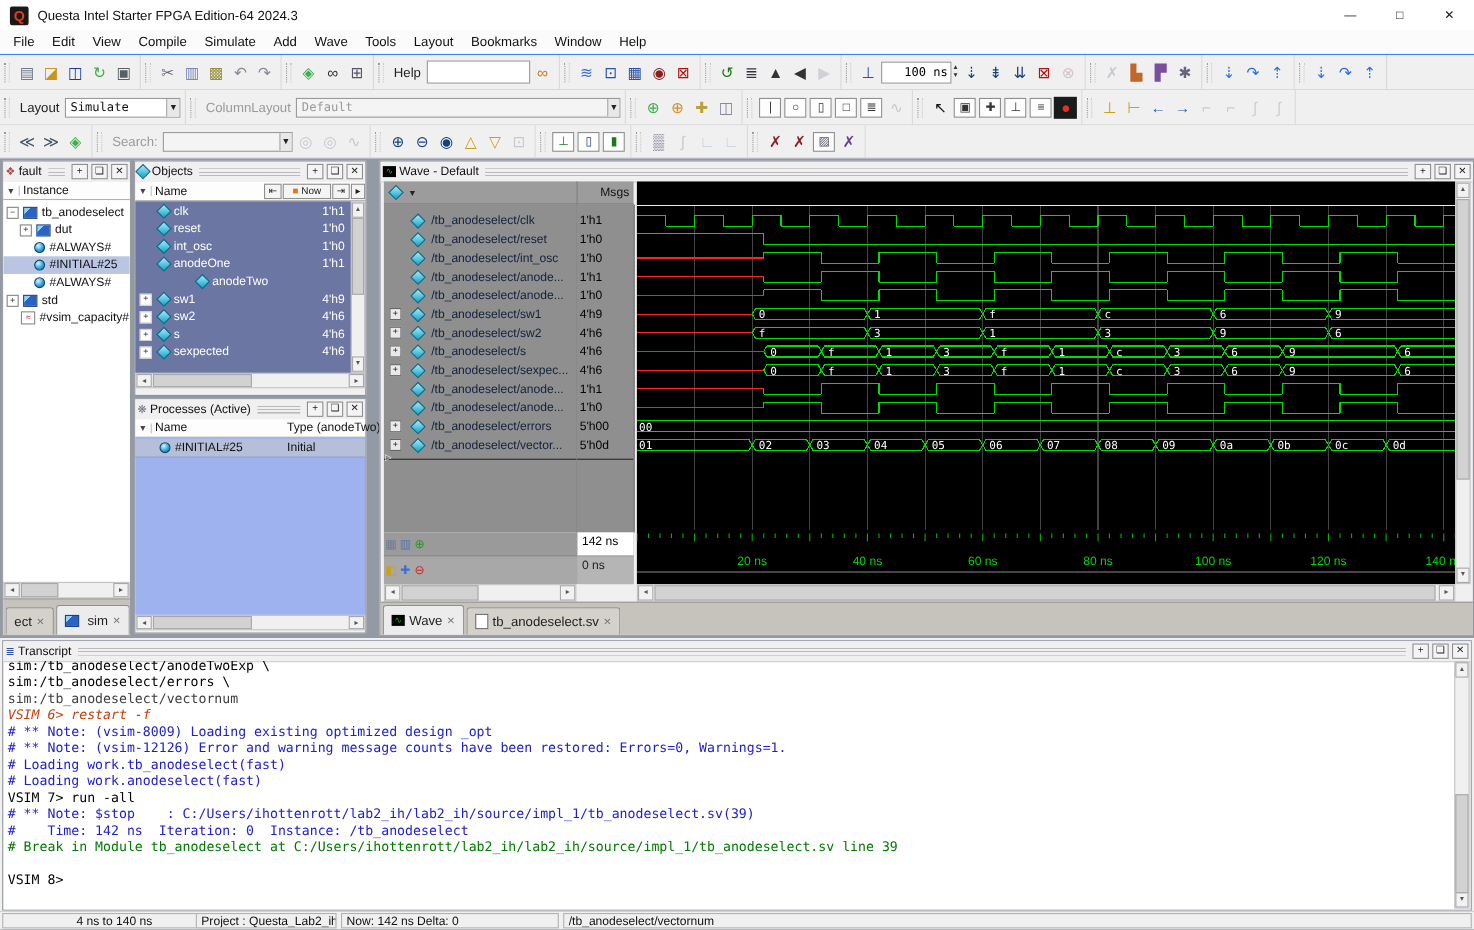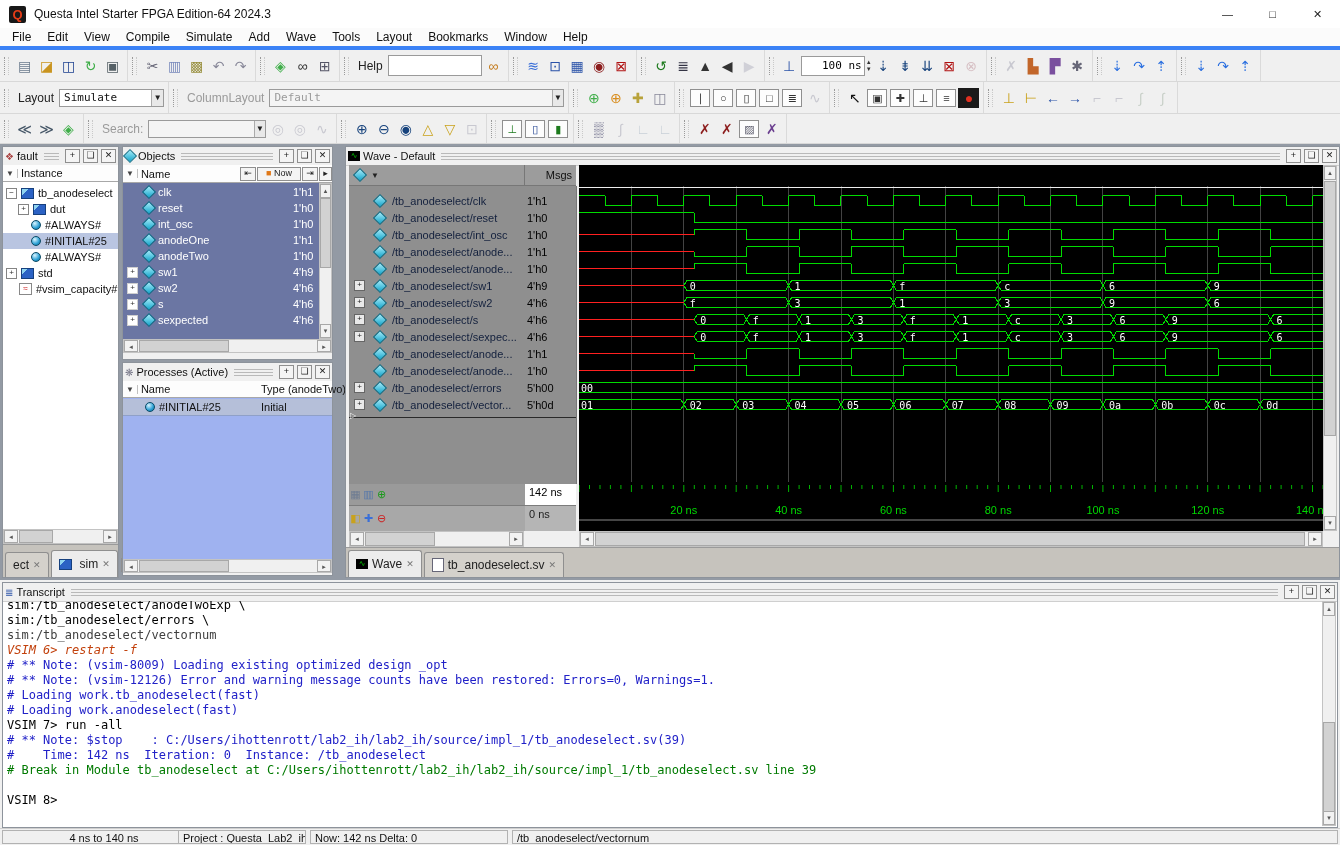--- a/index.html
+++ b/index.html
@@ -7,21 +7,21 @@
        font-family:"Liberation Sans",sans-serif;font-size:12px;color:#111;}
   .abs{position:absolute;}
   
   .titlebar{left:0;top:0;width:1340px;height:28px;background:#fff;border-bottom:1px solid #e6e6e6;display:flex;align-items:center;}
   .applogo{width:17px;height:17px;margin:0 8px 0 9px;background:#181818;border-radius:2px;color:#e33c17;
            font-weight:bold;font-size:13px;line-height:17px;text-align:center;}
   .title-text{font-size:12px;color:#111;}
   .wincontrols{margin-left:auto;display:flex;height:28px;}
   .winbtn{width:45px;height:28px;text-align:center;line-height:28px;font-size:11px;color:#222;}
   
-  .menubar{left:0;top:28px;width:1340px;height:22px;background:#fbfbfb;border-bottom:4px solid #3b82f6;display:flex;align-items:center;padding-left:4px;box-sizing:border-box;}
+  .menubar{left:0;top:28px;width:1340px;height:22px;background:#fbfbfb;border-bottom:1px solid #3b82f6;display:flex;align-items:center;padding-left:4px;box-sizing:border-box;}
   .mitem{padding:0 8px;line-height:21px;font-size:12px;color:#111;}
   
   .tbrow{left:0;width:1340px;background:#f0f0f0;border-bottom:1px solid #d8d8d8;display:flex;align-items:center;box-sizing:border-box;}
   .tgroup{display:flex;align-items:center;gap:1px;padding:0 4px;border-right:1px solid #dadada;height:100%;}
   .thandle{width:3px;height:18px;border-left:1px dotted #9a9a9a;border-right:1px dotted #c9c9c9;margin-right:4px;}
   .ticon{width:21px;height:20px;line-height:20px;text-align:center;font-size:14px;display:inline-block;}
   .ticon.box{background:#fdfdfd;border:1px solid #8f8f8f;width:18px;height:16px;line-height:16px;font-size:11px;margin:0 1px;}
   .ticon.dis{opacity:.45;}
   .tlabel{font-size:12px;color:#222;margin:0 4px;}
   .tlabel.dis{color:#9a9a9a;}
@@ -426,21 +426,21 @@
             <span class="oname">int_osc</span>
             <span class="oval">1'h0</span>
           </div>
           <div class="orow" style="top: 49px;">
             <span style="width: 4px; flex: 0 0 auto;"></span>
             <span style="width: 11px; flex: 0 0 auto;"></span>
             <span class="dmd" style="margin-left: 6px;"></span>
             <span class="oname">anodeOne</span>
             <span class="oval">1'h1</span>
           </div>
-          <div class="orow" style="top: 65px;">
+          <div class="orow" style="top: 65px; margin-left: 35px;">
             <span style="width: 4px; flex: 0 0 auto;"></span>
             <span style="width: 11px; flex: 0 0 auto;"></span>
             <span class="dmd" style="margin-left: 6px;"></span>
             <span class="oname">anodeTwo</span>
             <span class="oval">1'h0</span>
           </div>
           <div class="orow" style="top: 81px;">
             <span style="width: 4px; flex: 0 0 auto;"></span>
             <span class="oexp">+</span>
             <span class="dmd" style="margin-left: 6px;"></span>

